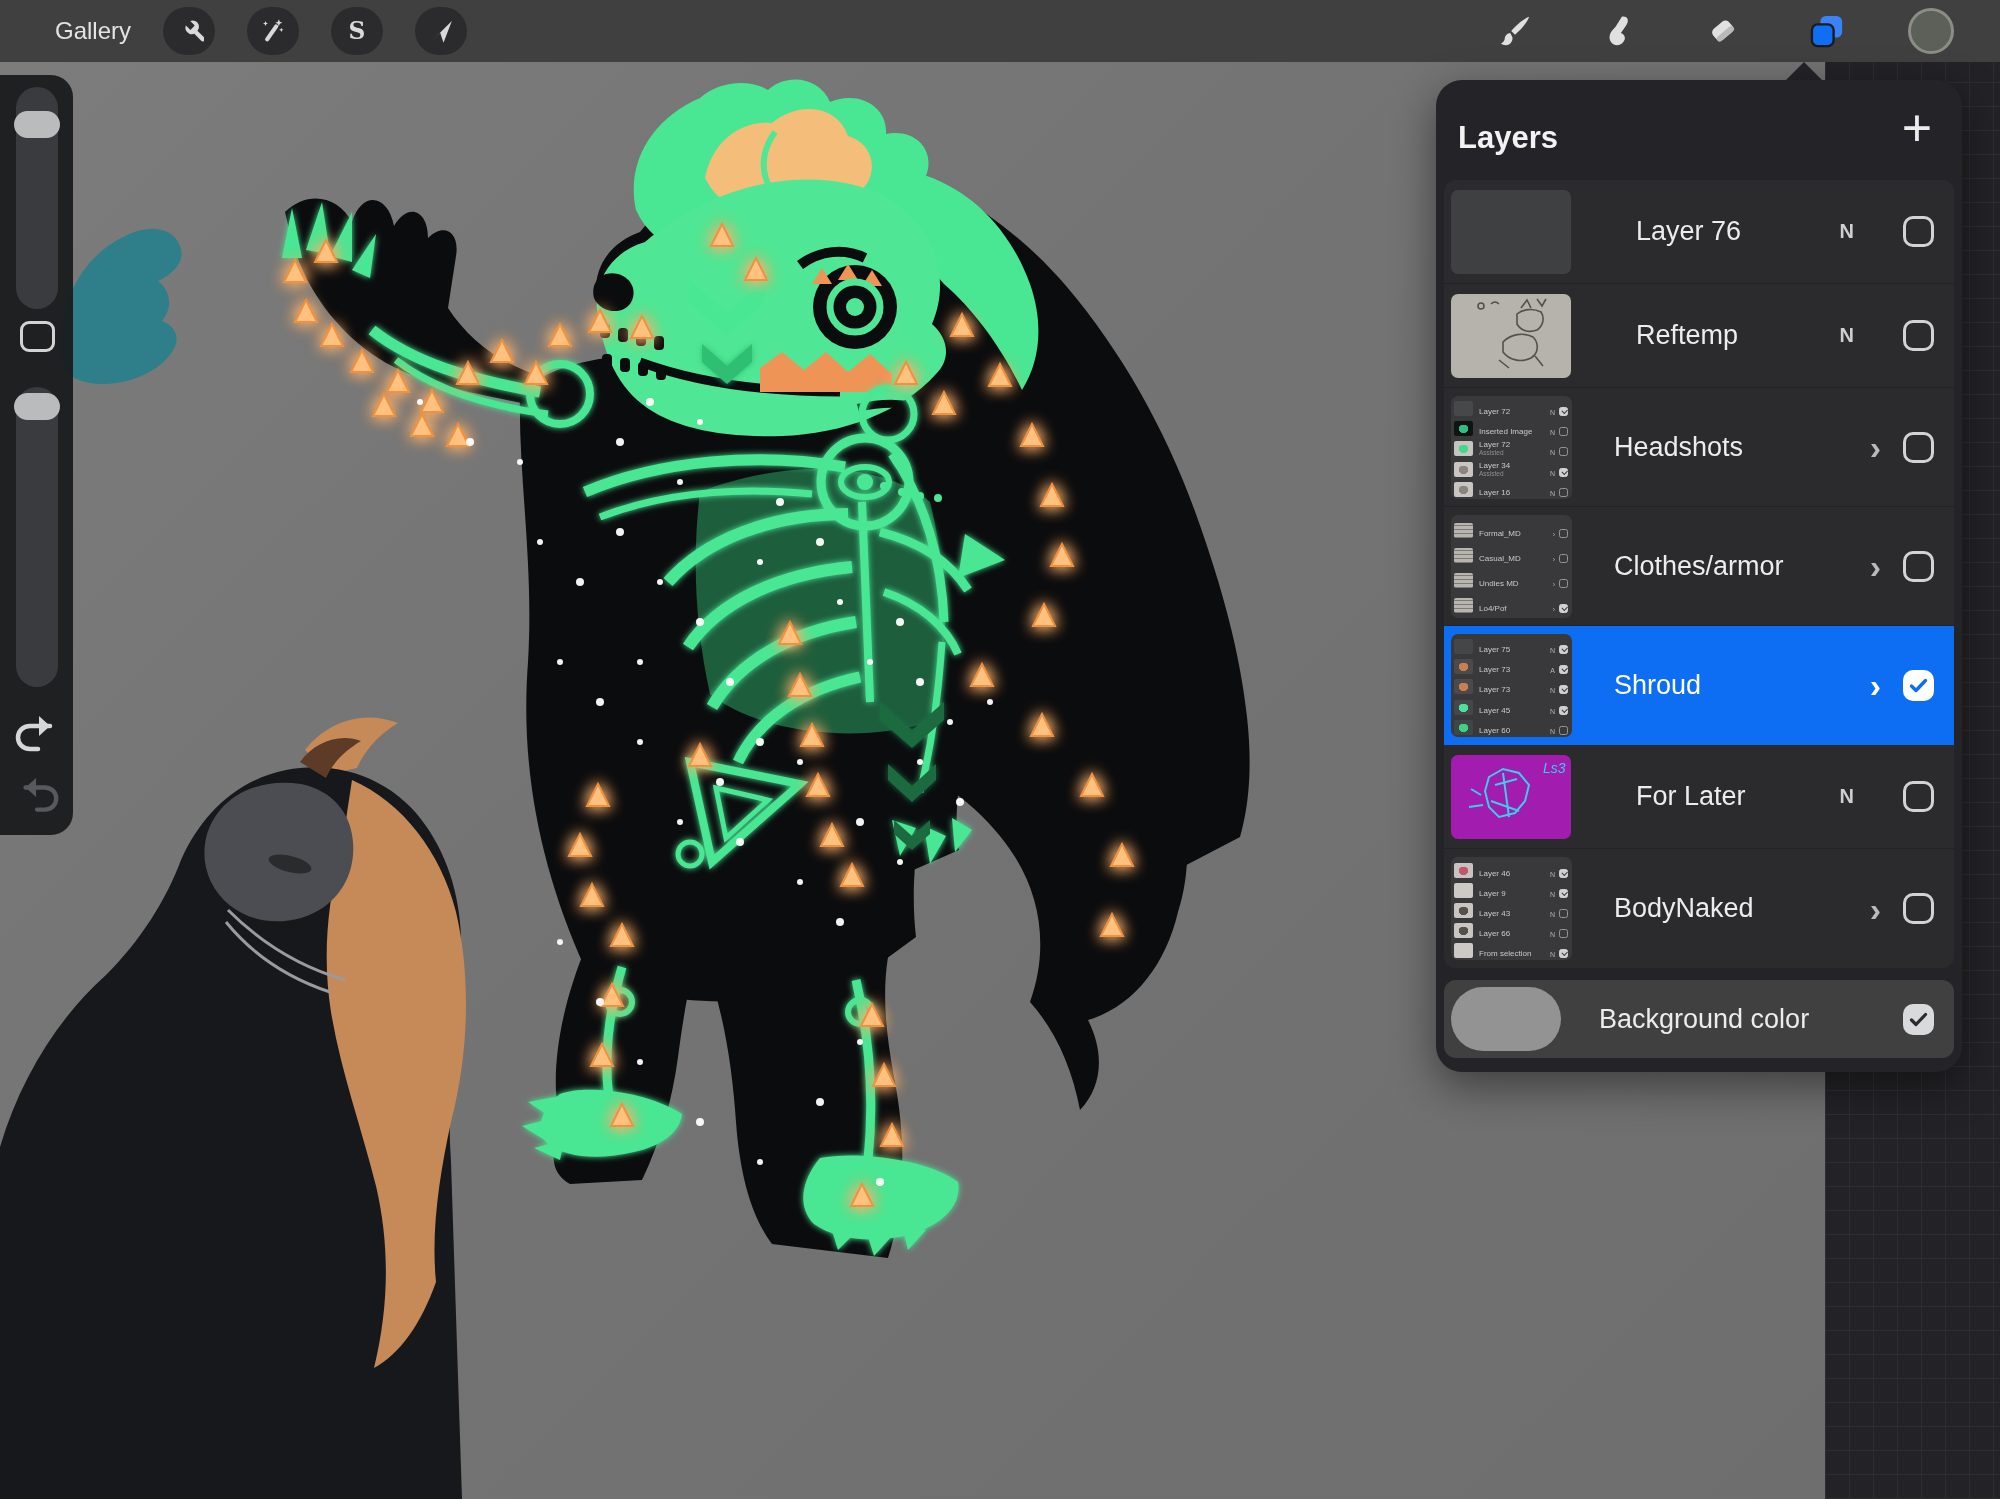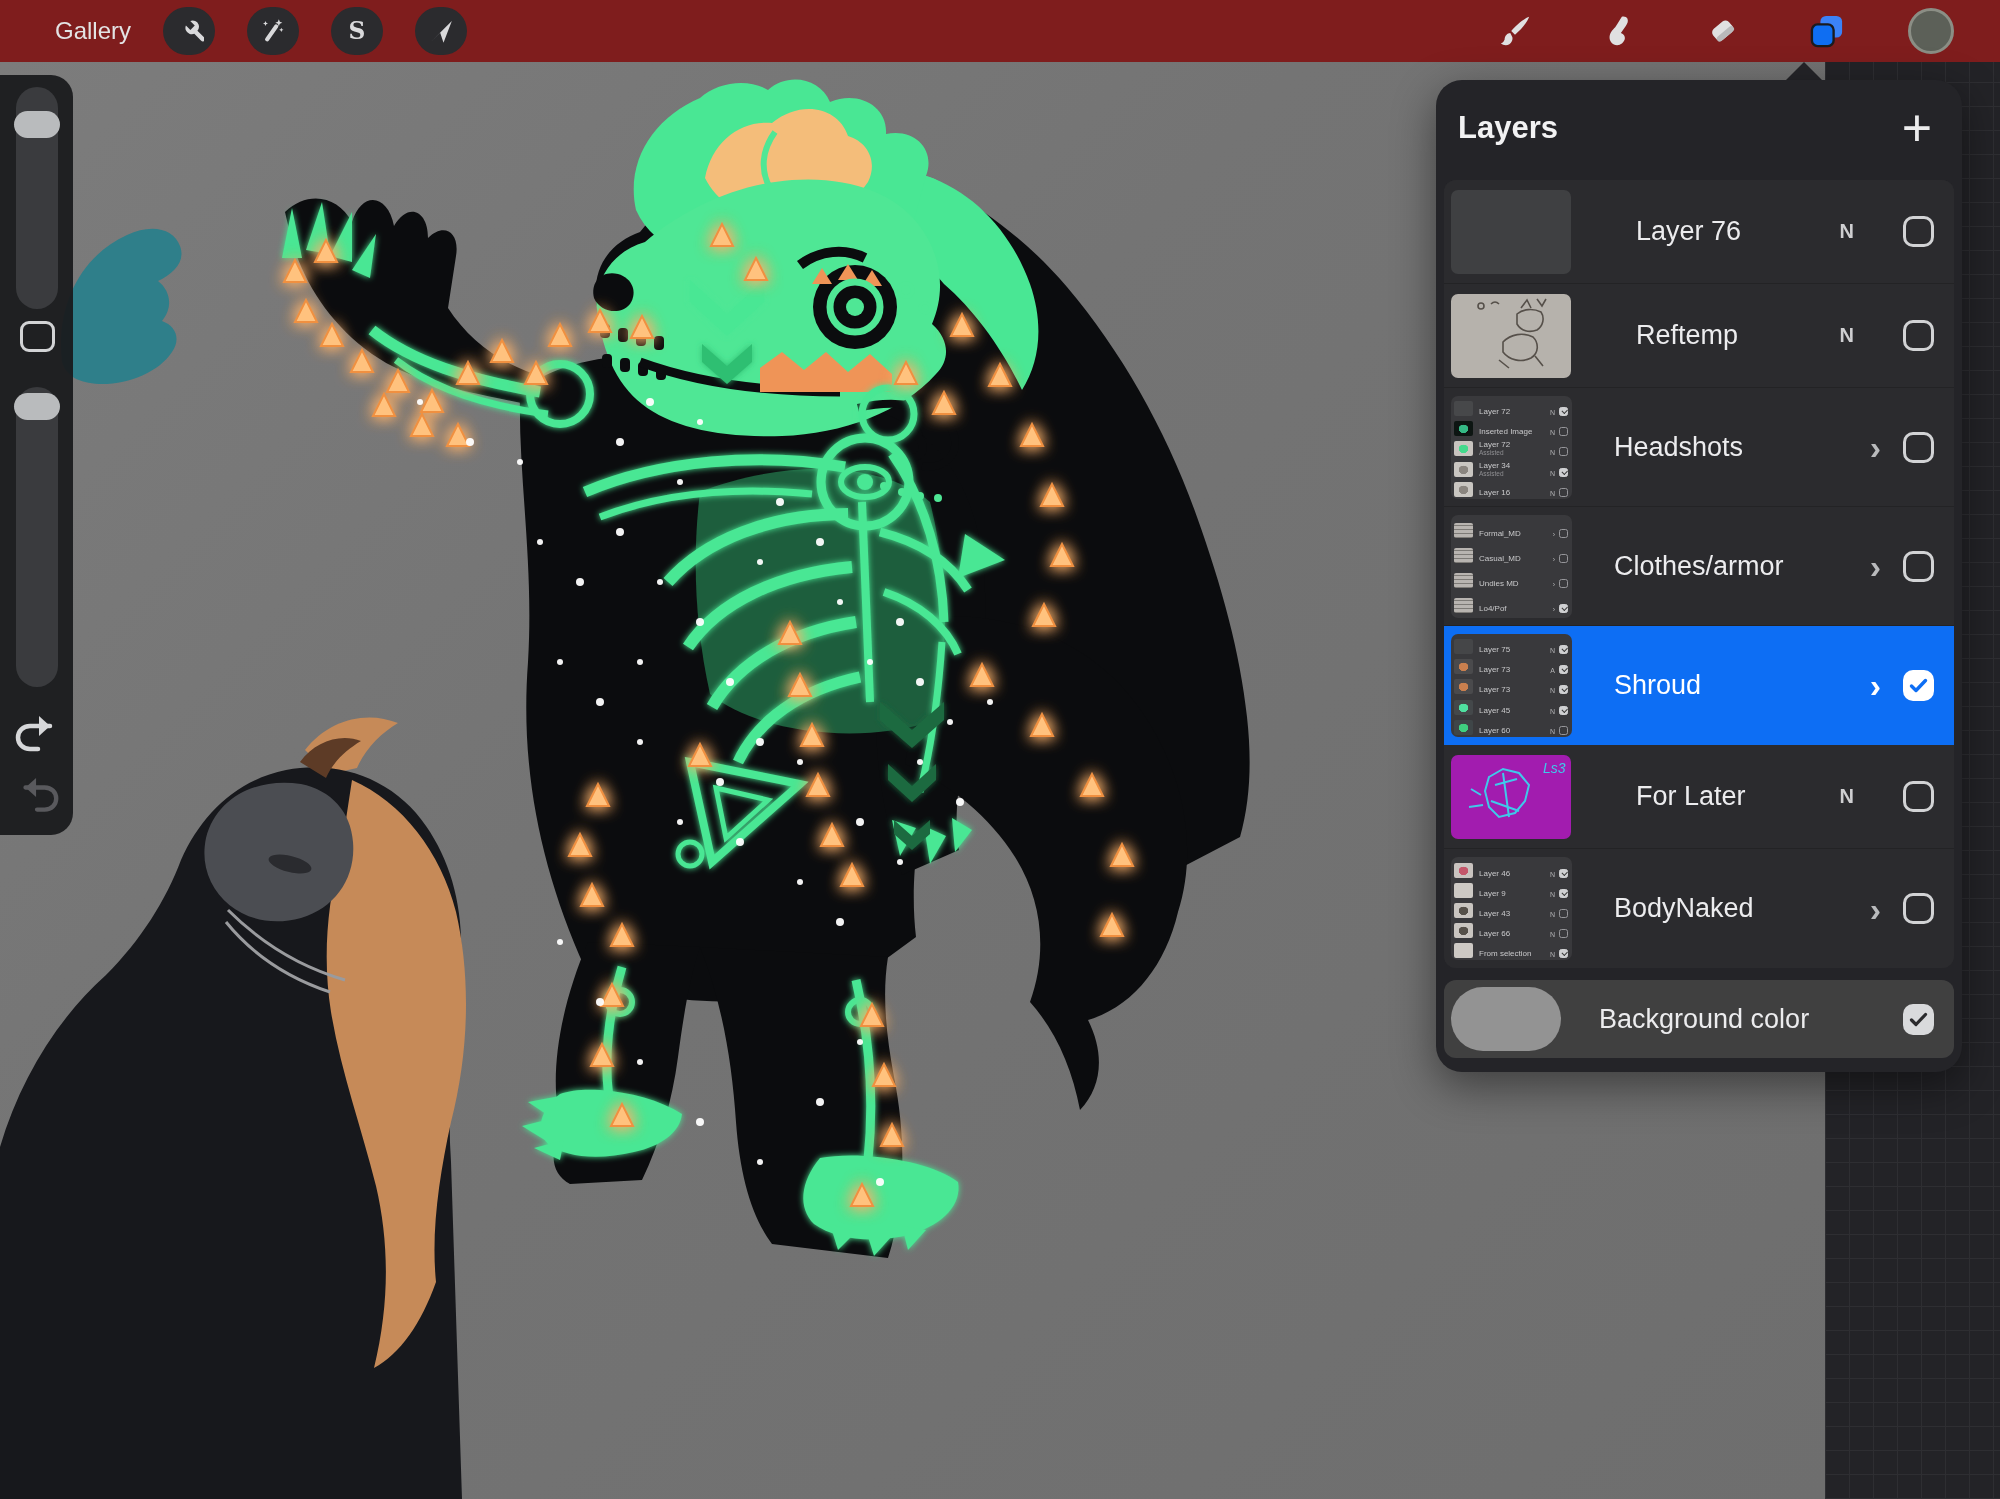--- a/index.html
+++ b/index.html
@@ -2,21 +2,21 @@
 <html><head>
 <meta charset="utf-8">
 <style>
   * { margin:0; padding:0; box-sizing:border-box; }
   html,body { width:2000px; height:1499px; overflow:hidden; background:#747474;
               font-family:"Liberation Sans", sans-serif; }
   .app { position:relative; width:2000px; height:1499px; }
 
   
   .toolbar { position:absolute; left:0; top:0; width:2000px; height:62px;
-             background:#7f1d1d; z-index:40; }
+             background:#404040; z-index:40; }
   .tb-left { position:absolute; left:0; top:0; height:62px; display:flex; align-items:center; }
   .gallery-btn { color:#e3e3e4; font-size:24px; margin-left:55px; cursor:default; }
   .circle-btn { width:52px; height:48px; border-radius:24px; background:#2b2b2e;
                 display:flex; align-items:center; justify-content:center; margin-left:32px; }
   .circle-btn svg { width:30px; height:30px; }
   .tb-right { position:absolute; right:0; top:0; height:62px; display:flex; align-items:center; }
   .tb-icon { width:46px; height:46px; display:flex; align-items:center; justify-content:center;
              margin-right:58px; }
   .tb-icon svg { width:34px; height:34px; }
   .color-swatch { width:46px; height:46px; border-radius:50%; background:#5c6058;
@@ -50,21 +50,21 @@
   .redo-btn { position:absolute; left:14px; top:700px; width:48px; height:42px; }
 
   
   .callout { position:absolute; left:1785px; top:62px; width:0; height:0; z-index:49;
              border-left:19px solid transparent; border-right:19px solid transparent;
              border-bottom:19px solid #242428; }
   .layers-panel { position:absolute; left:1436px; top:80px; width:526px; height:992px;
                   background:#242428; border-radius:26px; z-index:50;
                   box-shadow:0 14px 44px rgba(0,0,0,0.45); }
   .panel-header { position:relative; height:100px; }
-  .panel-title { position:absolute; left:22px; top:30px; font-size:31px; font-weight:bold; color:#f2f2f3; }
+  .panel-title { position:absolute; left:22px; top:40px; font-size:31px; font-weight:bold; color:#f2f2f3; }
   .add-layer-btn { position:absolute; right:30px; top:22px; font-size:52px; font-weight:200;
                    color:#ececed; line-height:52px; }
   .layers-list { position:absolute; left:8px; top:100px; width:510px; background:#2b2b2e;
                  border-radius:12px; overflow:hidden; }
   .layer-row { position:relative; display:flex; align-items:center; padding:0 20px 0 7px;
                border-bottom:1px solid #232325; background:#2b2b2e; }
   .layer-row:last-child { border-bottom:none; }
   .layer-row.h-layer { height:104px;gap:23px; }
   .layer-row.h-group { height:119px; }
   .layer-row.selected { background:#0d6ef4; border-bottom-color:#0d6ef4; }

